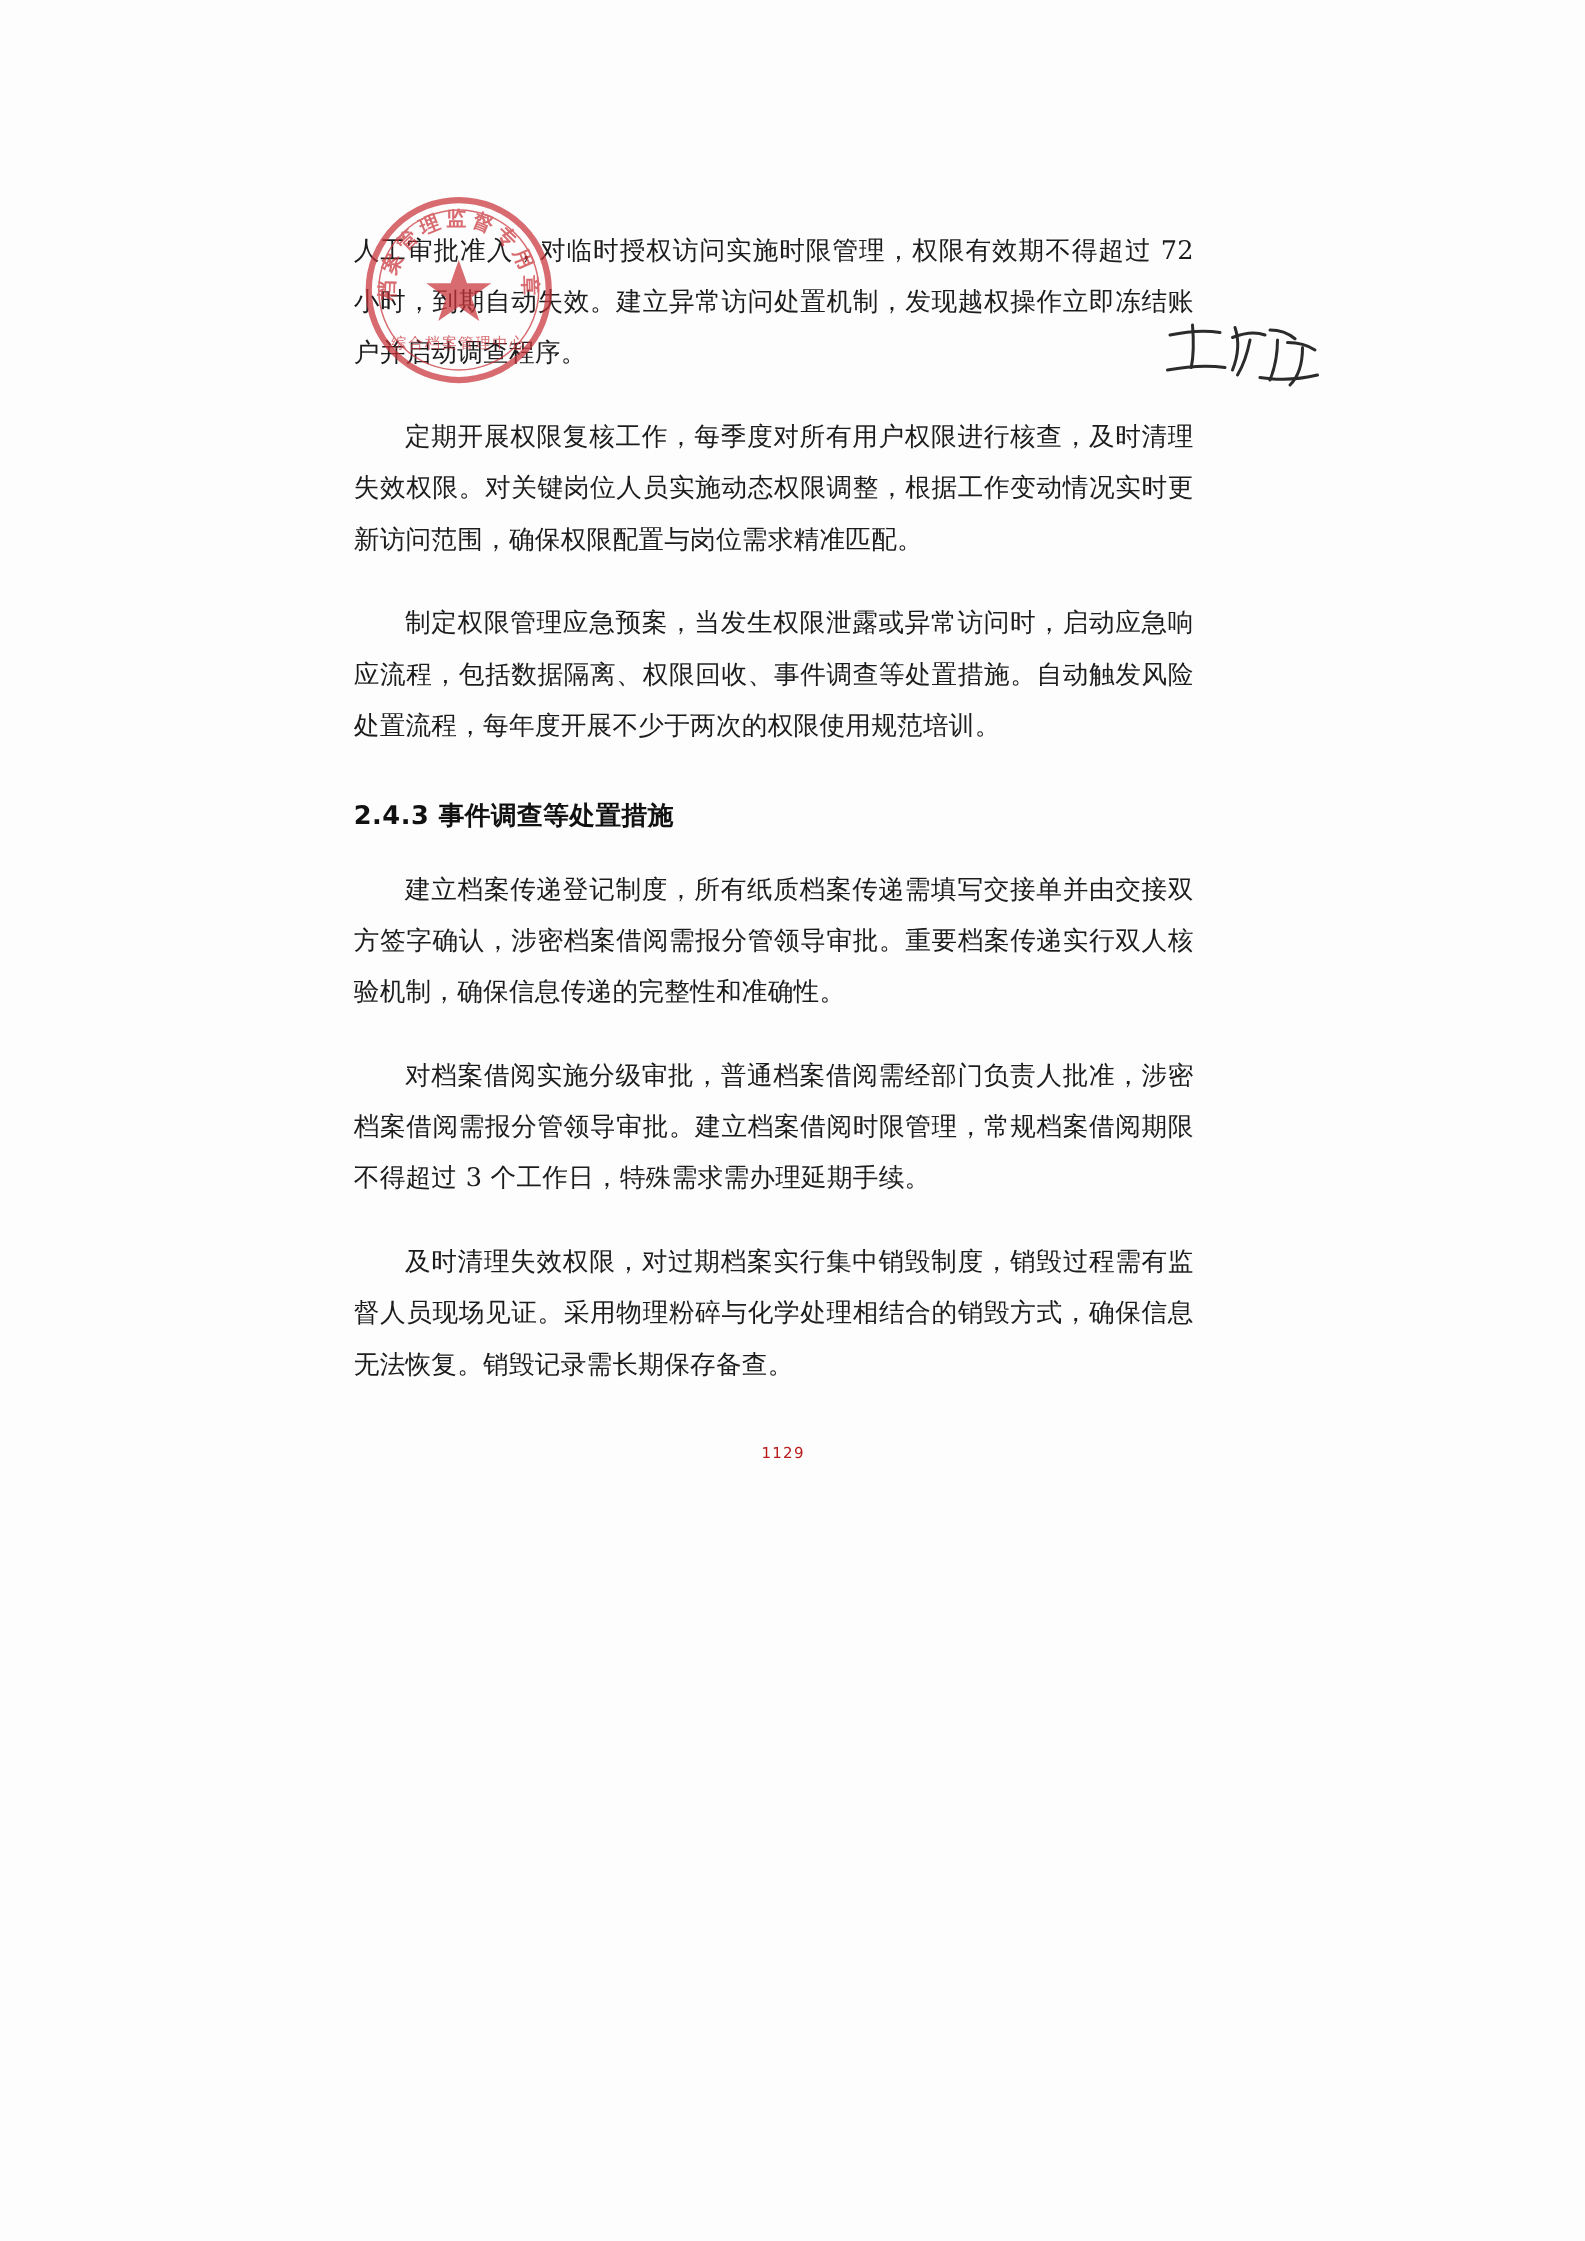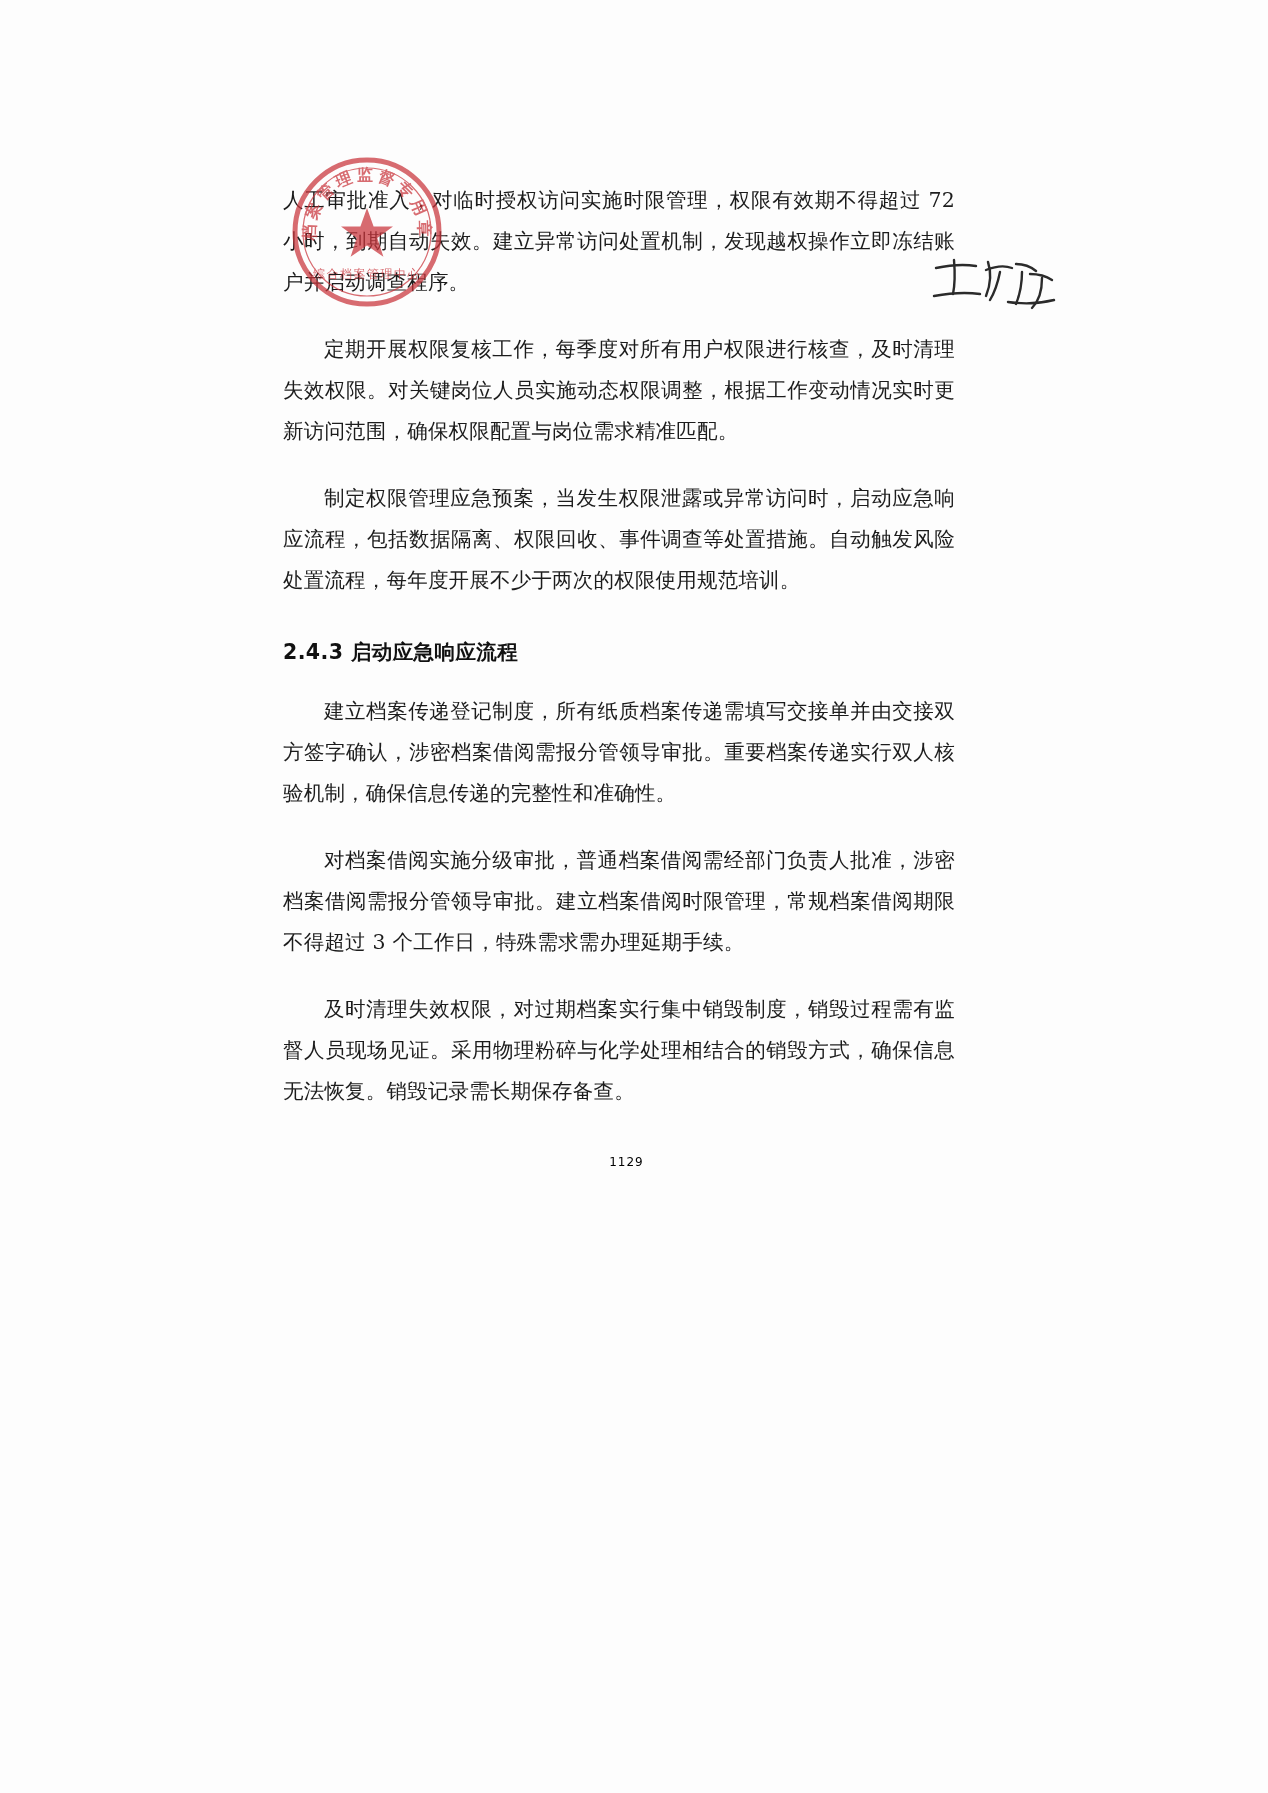--- a/index.html
+++ b/index.html
@@ -55,21 +55,21 @@
   }
 
   .page-number {
     position: absolute;
     left: 0;
     right: 15px;
     top: 1155px;
     text-align: center;
     font-size: 12px;
     letter-spacing: 1px;
-    color: #000000;
+    color: #b91c1c;
     font-family: "DejaVu Sans", "Liberation Sans", sans-serif;
   }
 
   
   .seal {
     position: absolute;
     left: 287px;
     top: 152px;
     width: 160px;
     height: 160px;
@@ -94,21 +94,21 @@
 <div class="page">
 
   <div class="content">
 
     <p class="para first">人工审批准入，对临时授权访问实施时限管理，权限有效期不得超过 72 小时，到期自动失效。建立异常访问处置机制，发现越权操作立即冻结账户并启动调查程序。</p>
 
     <p class="para">定期开展权限复核工作，每季度对所有用户权限进行核查，及时清理失效权限。对关键岗位人员实施动态权限调整，根据工作变动情况实时更新访问范围，确保权限配置与岗位需求精准匹配。</p>
 
     <p class="para">制定权限管理应急预案，当发生权限泄露或异常访问时，启动应急响应流程，包括数据隔离、权限回收、事件调查等处置措施。自动触发风险处置流程，每年度开展不少于两次的权限使用规范培训。</p>
 
-    <h3 class="heading">2.4.3 启动应急响应流程</h3>
+    <h3 class="heading">2.4.3 事件调查等处置措施</h3>
 
     <p class="para">建立档案传递登记制度，所有纸质档案传递需填写交接单并由交接双方签字确认，涉密档案借阅需报分管领导审批。重要档案传递实行双人核验机制，确保信息传递的完整性和准确性。</p>
 
     <p class="para">对档案借阅实施分级审批，普通档案借阅需经部门负责人批准，涉密档案借阅需报分管领导审批。建立档案借阅时限管理，常规档案借阅期限不得超过 3 个工作日，特殊需求需办理延期手续。</p>
 
     <p class="para">及时清理失效权限，对过期档案实行集中销毁制度，销毁过程需有监督人员现场见证。采用物理粉碎与化学处理相结合的销毁方式，确保信息无法恢复。销毁记录需长期保存备查。</p>
 
 
   </div>
 

